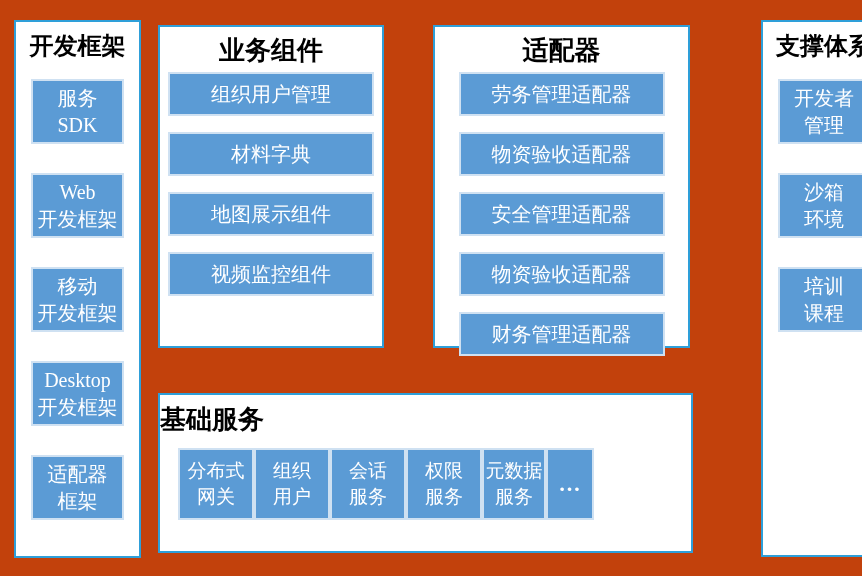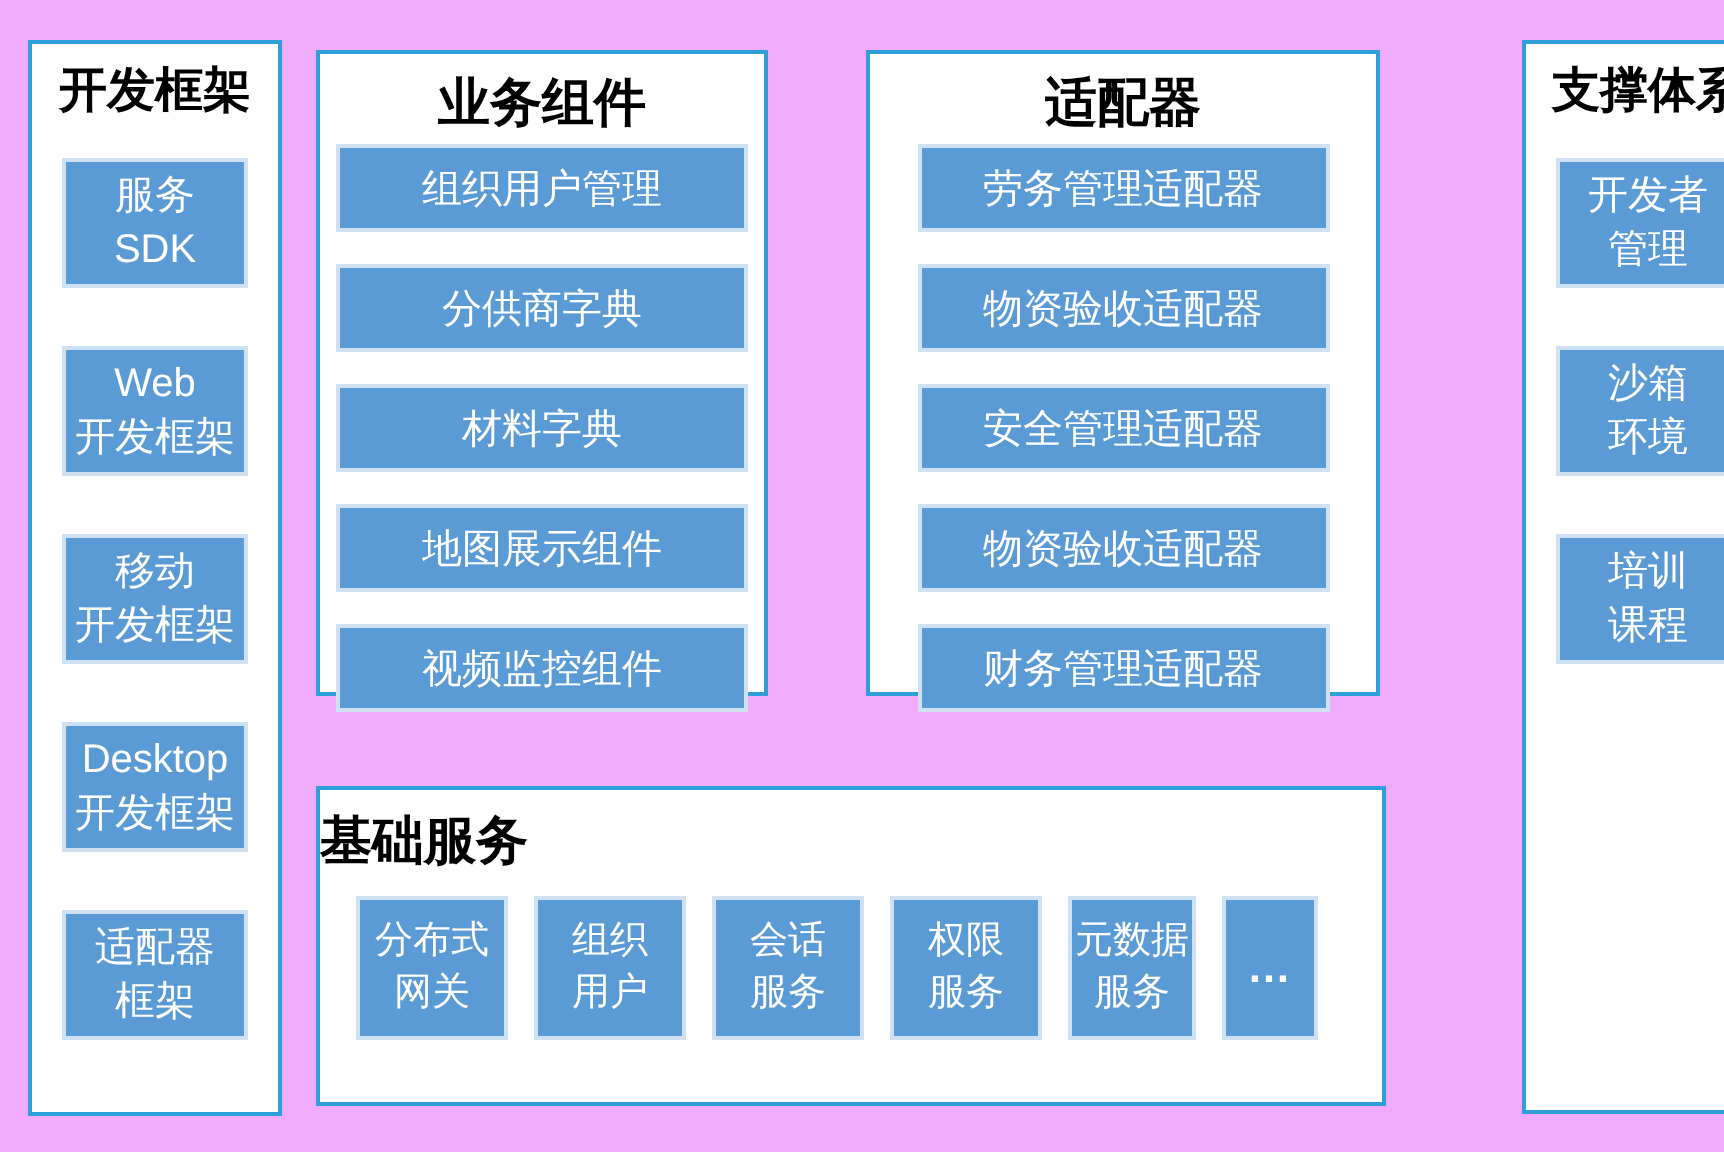--- a/index.html
+++ b/index.html
@@ -5,22 +5,23 @@
   html, body {
     margin: 0;
     padding: 0;
     background: #ffffff;
     font-family: "Liberation Sans", sans-serif;
   }
   .canvas {
     position: relative;
     width: 862px;
     height: 576px;
-    background: #f0abfc;
+    background: #c2410c;
     overflow: hidden;
+    font-family: Liberation Serif, serif;
   }
   .panel {
     position: absolute;
     box-sizing: border-box;
     border: 2px solid var(--panel-border, #2E9FD9);
     background: #ffffff;
     display: flex;
     flex-direction: column;
     align-items: center;
   }
@@ -71,21 +72,21 @@
   #p-biz .list, #p-ada .list { margin-top: 4px; gap: 16px; }
   #p-biz .box, #p-ada .box {
     width: 206px;
     height: 44px;
     font-size: 20px;
   }
 
   
   #p-base { left: 158px; top: 393px; width: 535px; height: 160px; padding-top: 9px; align-items: flex-start; }
   #p-base .title { font-size: 26px; line-height: 32px; }
-  #p-base .list { margin-top: 12px; gap: 13px; justify-content: flex-start; padding-left: 18px; align-items: flex-start; }
+  #p-base .list { margin-top: 12px; justify-content: flex-start; padding-left: 18px; align-items: flex-start; }
   #p-base .box {
     height: 72px;
     font-size: 19px;
     line-height: 1.35;
   }
   #p-base .box:nth-child(-n+4) { width: 76px; }
   #p-base .box:nth-child(5)    { width: 64px; }
   #p-base .box:nth-child(6)    { width: 48px; font-size: 22px; font-weight: bold; letter-spacing: 1px; }
 </style>
 </head>
@@ -106,21 +107,20 @@
 开发框架</div>
         <div class="box">适配器
 框架</div>
       </div>
   </section>
 
   <section class="panel" id="p-biz">
     <h2 class="title">业务组件</h2>
     <div class="list v">
         <div class="box">组织用户管理</div>
-        <div class="box">分供商字典</div>
         <div class="box">材料字典</div>
         <div class="box">地图展示组件</div>
         <div class="box">视频监控组件</div>
       </div>
   </section>
 
   <section class="panel" id="p-ada">
     <h2 class="title">适配器</h2>
     <div class="list v">
         <div class="box">劳务管理适配器</div>

